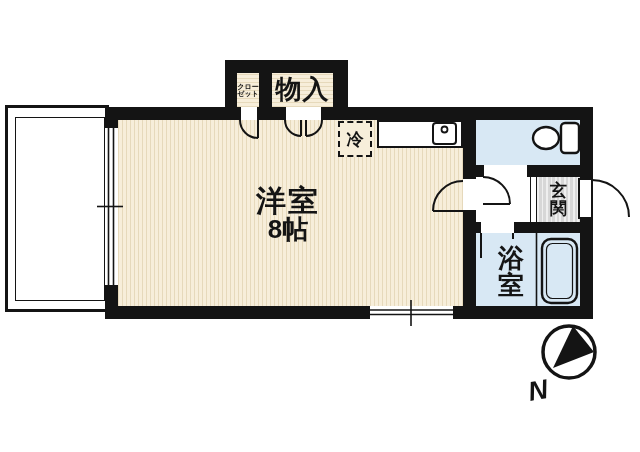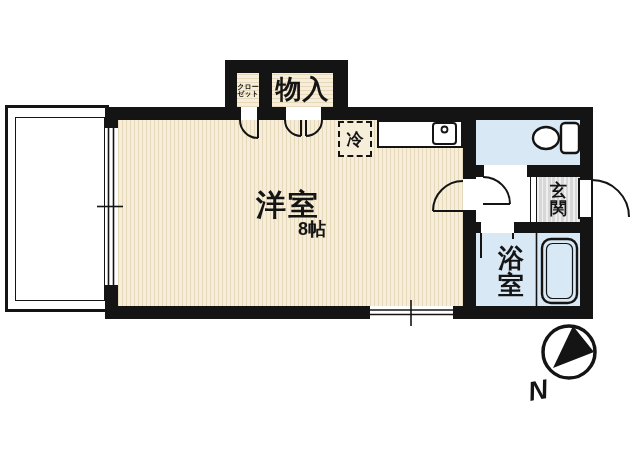--- a/index.html
+++ b/index.html
@@ -20,21 +20,21 @@
   .shelf{background:var(--floor) repeating-linear-gradient(0deg,var(--floor-stripe) 0 1px,transparent 1px 4px);}
   .water{background:var(--water);}
   .genkan{background:var(--genkan) repeating-linear-gradient(90deg,var(--genkan-stripe) 0 1.5px,transparent 1.5px 4.5px);}
   .gap{background:var(--paper);}
   .gap.v{border-left:1.5px solid var(--wall);border-right:1.5px solid var(--wall);}
   .gap.h{border-top:1.5px solid var(--wall);border-bottom:1.5px solid var(--wall);}
   .label{display:flex;align-items:center;justify-content:center;font-weight:bold;line-height:1.05;border-radius:9px;}
   .vtext{flex-direction:column;}
   #room-label{left:188px;top:184px;width:200px;height:60px;flex-direction:column;}
   #room-label .name{font-size:30px;letter-spacing:2px;position:static;}
-  #room-label .size{font-size:18px;position:static;padding-left:48px;}
+  #room-label .size{font-size:26px;position:static;}
   #storage-label{left:272px;top:73px;width:61px;height:34px;font-size:26px;letter-spacing:1px;}
   #closet-label{left:237px;top:73px;width:22px;height:34px;font-size:7px;flex-direction:column;letter-spacing:0;}
   #closet-label span{position:static;}
   #fridge{left:338px;top:121px;width:34px;height:36px;border:2px dashed var(--wall);
           display:flex;align-items:center;justify-content:center;font-size:17px;font-weight:bold;background:var(--floor);}
   #entrance-label{left:537px;top:179px;width:43px;height:42px;font-size:17px;}
   #bathroom-label{left:488px;top:241px;width:46px;height:62px;font-size:26px;}
   #entrance-label span,#bathroom-label span,#fridge span{position:static;}
   #balcony{left:5px;top:105px;width:104px;height:207px;border:3px solid var(--wall);border-right:none;background:var(--paper);}
   #balcony-rail{left:15px;top:117px;width:90px;height:184px;border:1.5px solid var(--wall);}

